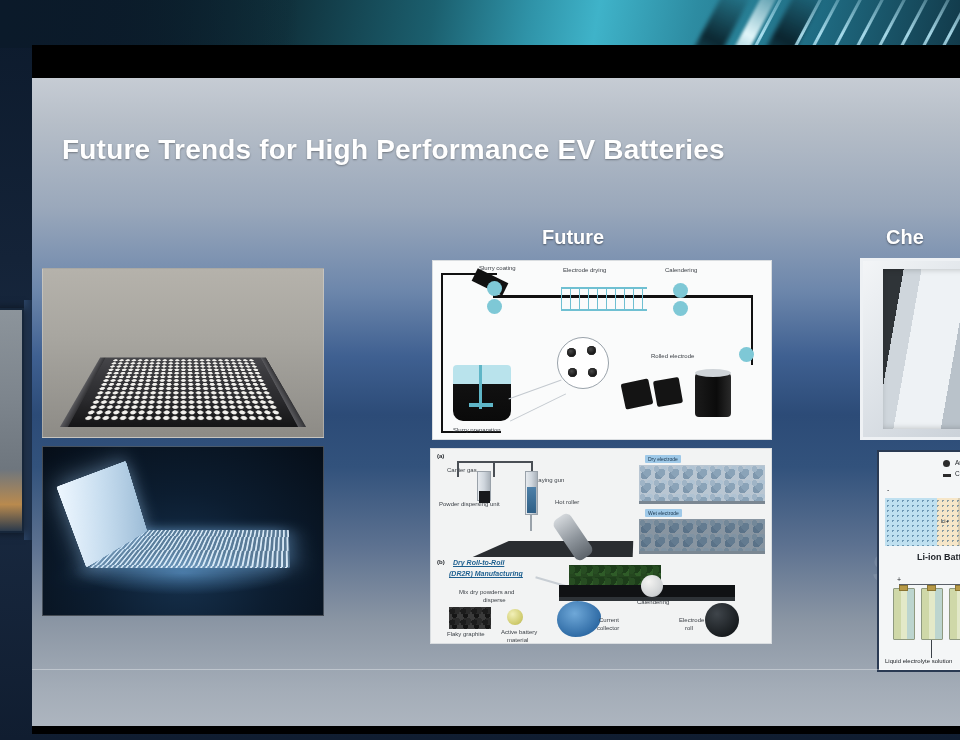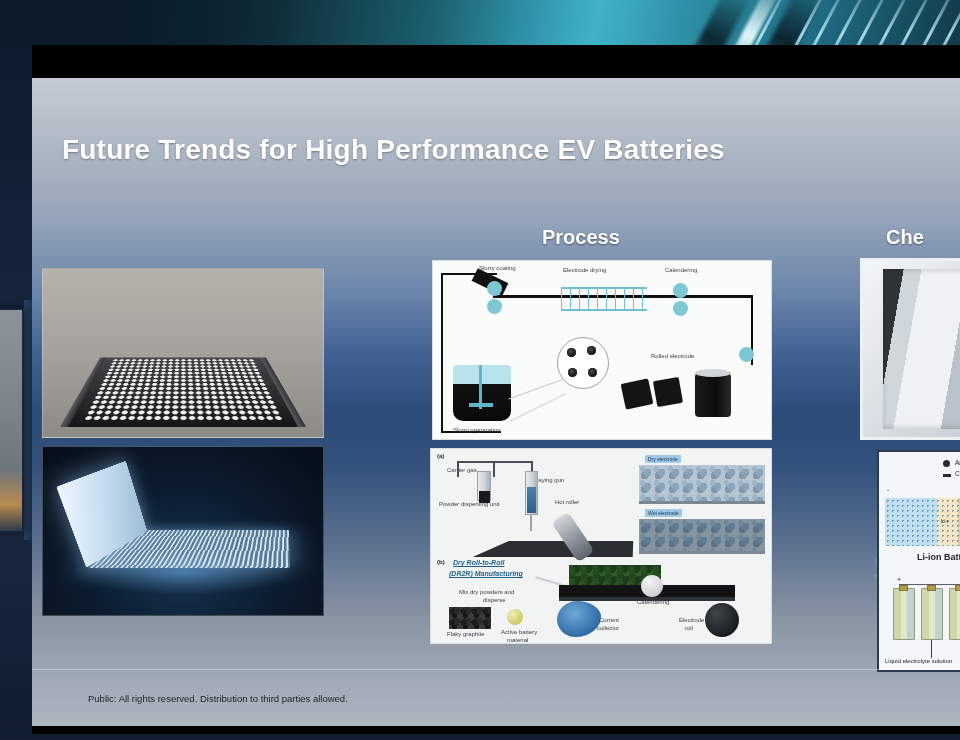--- a/index.html
+++ b/index.html
@@ -411,21 +411,21 @@
 
   <div id="slide-frame">
     <div class="top-black-bar"></div>
     <div class="bottom-black-bar"></div>
   </div>
 
   <div id="slide">
 
     <div class="slide-title">Future Trends for High Performance EV Batteries</div>
 
-    <div class="col-head" id="head-process">Process</div>
+    <div class="col-head" id="head-process">Future</div>
     <div class="col-head" id="head-chem">Che</div>
 
     <div class="photo" id="img-cell-pack">
       <div class="pack-tray">
         <div class="pack-rail" style="left:0;"></div>
         <div class="pack-rail" style="right:0;"></div>
         <div class="cells"></div>
       </div>
     </div>
 
@@ -573,15 +573,14 @@
       <div class="cellbox" style="left:70px; top:136px; width:22px; height:52px;"></div>
       <div class="cellcap" style="left:76px; top:133px; width:9px; height:6px;"></div>
 
       <div style="position:absolute;left:52px;top:188px;width:1px;height:18px;background:#3c4249;"></div>
 
       <div class="mini dark" style="left:6px; top:206px; font-size:6px;">Liquid electrolyte solution</div>
 
     </div>
 
     <div class="footer-rule"></div>
-    <div class="public-note">Public: All rights reserved. Distribution to third parties allowed.</div>
   </div>
 </div>
 
 </body></html>

